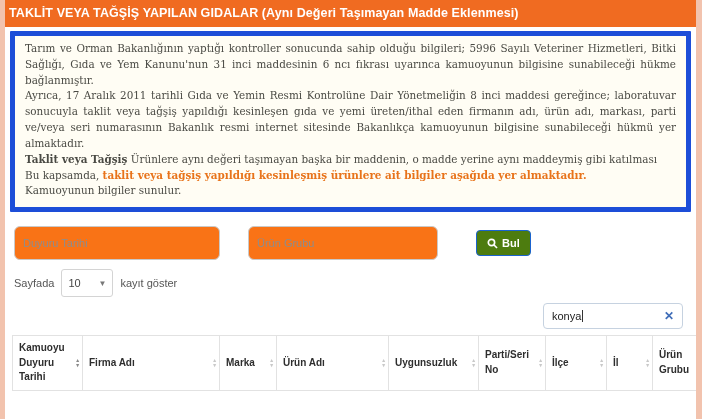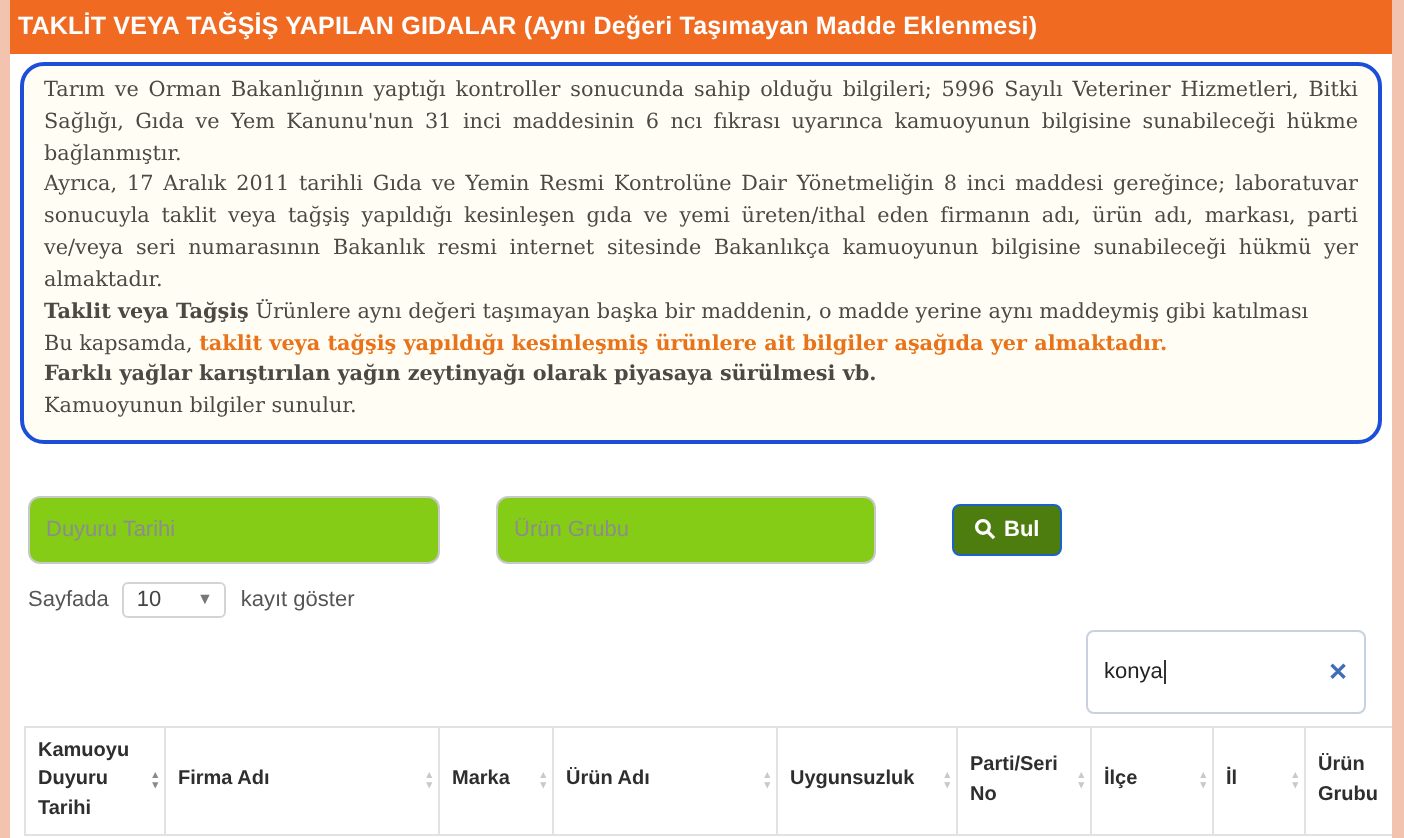--- a/index.html
+++ b/index.html
@@ -17,68 +17,68 @@
   .titlebar {
     margin-left:-5px; margin-right:-6px;
     background:#f06b21;
     color:#fff;
     font-size:12.5px; font-weight:bold;
     padding:6px 27px 7px 9px;
     letter-spacing:.1px;
   }
   
   .info-panel {
-    margin:4px 5px 24px 5px;
+    margin:4px 5px 12px 5px;
     background:#fffdf4;
-    border:2px solid #1d4ed8;
-    border-radius:12px;
+    border:5px solid #1d4ed8;
+    border-radius:1px;
     padding:5px 10px 8px 10px;
     font-family:"DejaVu Serif","Liberation Serif",serif;
     font-size:10.4px;
     line-height:1.52;
     color:#4a4a44;
     text-align:justify;
   }
   .info-panel p { margin:0; }
   .hl-orange { color:#e8731a; font-weight:bold; }
   .b { font-weight:bold; }
   .legal-links { margin-top:12px !important; font-weight:bold; text-decoration:underline; color:#3f3f3a; }
   
   .filter-row { display:flex; align-items:center; gap:20px; padding:2px 9px 0 9px; }
   .filter-input {
     height:25px; border:1px solid #c9c9c9; border-radius:6px;
-    padding:16px 8px; font-size:11px; color:#333; background:#84cc16;
+    padding:16px 8px; font-size:11px; color:#333; background:#f97316;
     font-family:"Liberation Sans",sans-serif;
   }
   .filter-input::placeholder { color:#8d8d8d; opacity:1; }
   .inp-date { width:206px; }
   .inp-group { width:190px; margin-left:8px; }
   .btn-find {
     margin-left:18px;
     height:26px; padding:0 10px;
     background:#4d7c0f; color:#fff;
     border:1px solid #1a63cf; border-radius:4px;
     font-size:11px; font-weight:bold;
     display:inline-flex; align-items:center; gap:4px;
     cursor:pointer; font-family:"Liberation Sans",sans-serif;
   }
   
   .pagesize-row { display:flex; align-items:center; gap:7px; padding:9px 20px 0 9px; font-size:11px; color:#555; }
   .select-box {
     display:inline-flex; align-items:center; justify-content:space-between;
-    width:52px; height:18px; padding:0 6px;
+    width:52px; height:28px; padding:0 6px;
     border:1px solid #d4d4d4; border-radius:3px; background:#fff;
     color:#444; cursor:pointer;
   }
   .select-box .chev { font-size:8px; color:#777; }
   
   .search-row { display:flex; justify-content:flex-end; padding:6px 13px 6px 9px; }
   .search-box {
     display:flex; align-items:center;
-    width:140px; height:42px;
+    width:140px; height:26px;
     border:1px solid #c6d2e0; border-radius:4px;
     padding:0 8px; background:#fff;
   }
   .search-text { font-size:11px; color:#222; flex:1; display:flex; align-items:center; }
   .caret { display:inline-block; width:1px; height:12px; background:#333; margin-left:1px; }
   .clear-x { color:#3f6db8; font-size:12px; font-weight:bold; cursor:pointer; line-height:1; }
   
   .tbl-wrap { padding:0 7px; }
   table.data { width:100%; border-collapse:collapse; table-layout:fixed; font-size:10px; color:#333; }
   table.data th, table.data td {
@@ -110,21 +110,20 @@
 
 <div class="page">
 
   <div class="titlebar">TAKLİT VEYA TAĞŞİŞ YAPILAN GIDALAR (Aynı Değeri Taşımayan Madde Eklenmesi)</div>
 
   <div class="info-panel">
     <p>Tarım ve Orman Bakanlığının yaptığı kontroller sonucunda sahip olduğu bilgileri; 5996 Sayılı Veteriner Hizmetleri, Bitki Sağlığı, Gıda ve Yem Kanunu'nun 31 inci maddesinin 6 ncı fıkrası uyarınca kamuoyunun bilgisine sunabileceği hükme bağlanmıştır.</p>
     <p>Ayrıca, 17 Aralık 2011 tarihli Gıda ve Yemin Resmi Kontrolüne Dair Yönetmeliğin 8 inci maddesi gereğince; laboratuvar sonucuyla taklit veya tağşiş yapıldığı kesinleşen gıda ve yemi üreten/ithal eden firmanın adı, ürün adı, markası, parti ve/veya seri numarasının Bakanlık resmi internet sitesinde Bakanlıkça kamuoyunun bilgisine sunabileceği hükmü yer almaktadır.</p>
     <p><span class="b">Taklit veya Tağşiş</span><span> Ürünlere aynı değeri taşımayan başka bir maddenin, o madde yerine aynı maddeymiş gibi katılması</span></p>
     <p><span>Bu kapsamda, </span><span class="hl-orange">taklit veya tağşiş yapıldığı kesinleşmiş ürünlere ait bilgiler aşağıda yer almaktadır.</span></p>
-    <p class="b">Farklı yağlar karıştırılan yağın zeytinyağı olarak piyasaya sürülmesi vb.</p>
     <p>Kamuoyunun bilgiler sunulur.</p>
   </div>
 
   <div class="filter-row">
     <input class="filter-input inp-date" type="text" placeholder="Duyuru Tarihi" style="">
     <input class="filter-input inp-group" type="text" placeholder="Ürün Grubu" style="">
     <button class="btn-find">
       <svg width="11" height="11" viewBox="0 0 16 16" fill="none" stroke="#ffffff" stroke-width="2.4">
           <circle cx="6.5" cy="6.5" r="4.6"></circle>
           <line x1="10.2" y1="10.2" x2="14.6" y2="14.6"></line>

